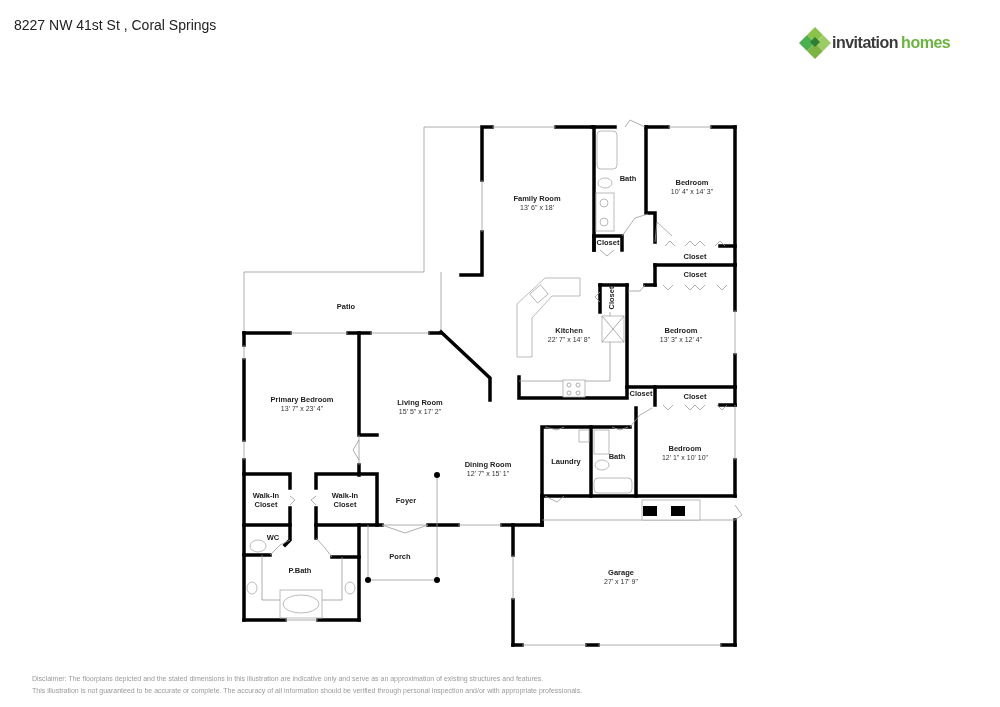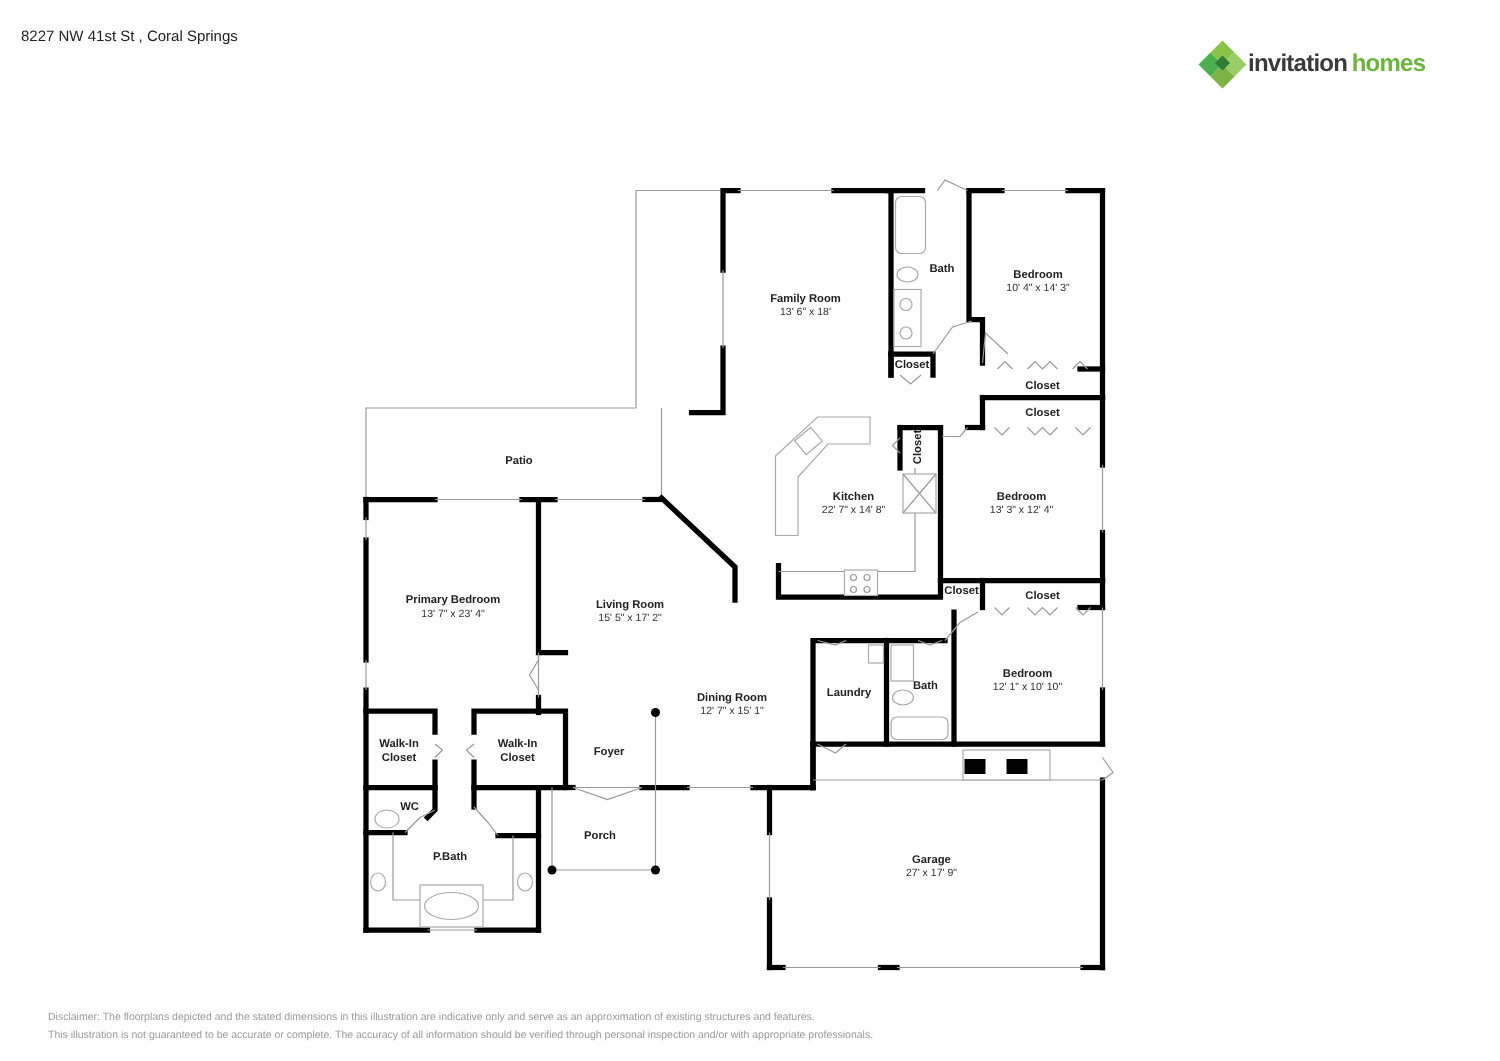--- a/index.html
+++ b/index.html
@@ -1,17 +1,17 @@
 <!DOCTYPE html>
 <html><head>
 <meta charset="utf-8">
 <style>
   html, body { margin: 0; padding: 0; background: #ffffff; }
   body { width: 1000px; height: 707px; position: relative; overflow: hidden; font-family: "Liberation Sans", sans-serif; color: #222; }
-  .header { position: absolute; left: 14px; top: 16px; font-size: 10px; line-height: 18px; color: #222; }
+  .header { position: absolute; left: 14px; top: 16px; font-size: 14px; line-height: 18px; color: #222; }
   .logo { position: absolute; left: 798px; top: 26px; display: flex; align-items: center; }
   .logo-text { font-size: 16px; font-weight: bold; letter-spacing: -0.5px; margin-left: 0; }
   .logo-text .w1 { color: #3a3a3a; }
   .logo-text .w2 { color: #6cb43f; margin-left: 3px; }
   .disclaimer { position: absolute; left: 32px; top: 673px; font-size: 7px; line-height: 12px; color: #9a9a9a; }
   svg.plan { position: absolute; left: 0; top: 0; }
   .rl { font-family: "Liberation Sans", sans-serif; font-size: 7.5px; font-weight: bold; fill: #222; text-anchor: middle; }
   .rd { font-family: "Liberation Sans", sans-serif; font-size: 7px; fill: #333; text-anchor: middle; }
   .wall { stroke: #000; stroke-width: 3.5; fill: none; stroke-linecap: square; }
   .thin { stroke: #999; stroke-width: 0.8; fill: none; }

